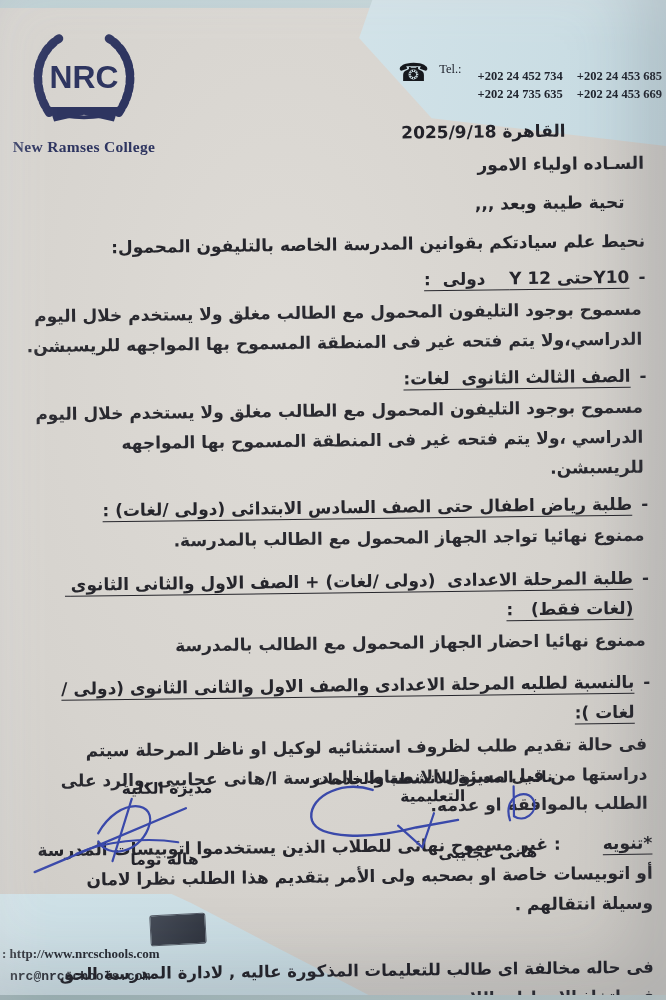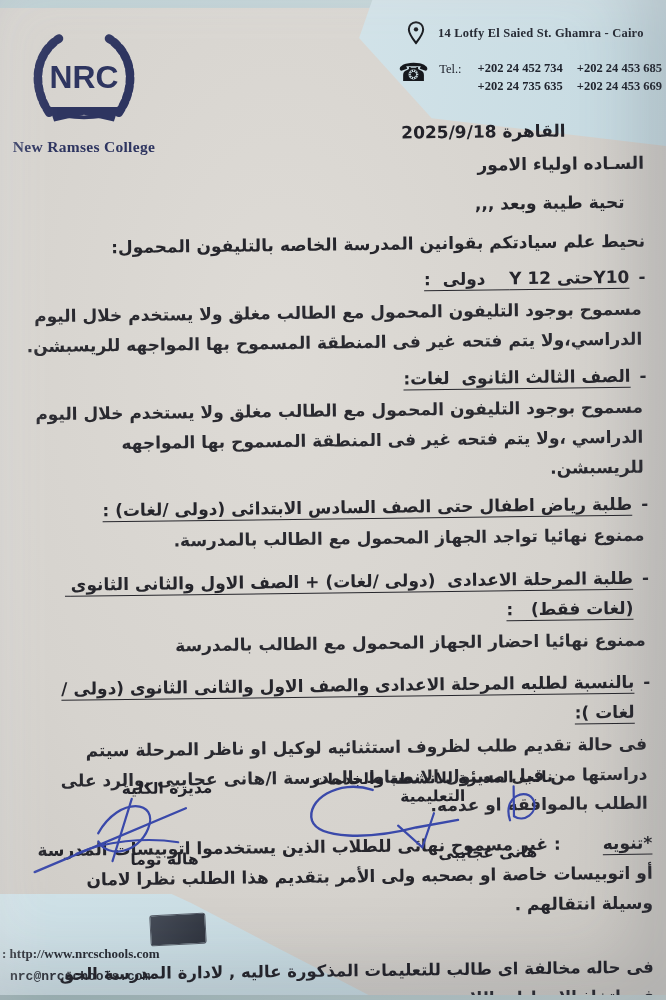--- a/index.html
+++ b/index.html
@@ -26,21 +26,21 @@
   .addr-row{position:absolute;top:20px;left:70px;display:flex;align-items:center;gap:12px;}
   .pin-icon{flex:0 0 auto;}
   .addr-text{font-family:"Liberation Serif",serif;font-weight:700;font-size:12.5px;
          color:#20242e;letter-spacing:.2px;}
   .tel-block{position:absolute;top:58px;left:62px;display:flex;align-items:flex-start;gap:10px;}
   .tel-icon{font-size:25px;line-height:1;color:#16181d;margin-top:2px;}
   .tel-label{font-family:"Liberation Serif",serif;font-weight:400;font-size:12.5px;color:#20242e;
          margin:4px 6px 0 0;}
   .tel-grid{display:grid;grid-template-columns:auto auto;column-gap:14px;row-gap:3px;
          font-family:"Liberation Serif",serif;font-weight:700;font-size:12.5px;color:#20242e;
-         margin-top:3px;}
+         margin-top:11px;}
 
   
   .logo{position:absolute;left:-16px;top:26px;width:200px;text-align:center;z-index:2;}
   .logo-name{font-family:"Liberation Serif",serif;font-weight:700;font-size:15.5px;
          color:#2e3560;margin-top:2px;letter-spacing:.3px;}
 
   
   .tilt{position:absolute;inset:0;transform:rotate(-0.7deg);transform-origin:55% 0;z-index:3;}
 
   .date-line{position:absolute;top:123px;right:102px;direction:rtl;
@@ -85,27 +85,20 @@
   .mail-line{position:absolute;left:10px;top:83px;font-family:Liberation Mono, monospace;
          font-weight:700;font-size:13px;color:#272b33;white-space:nowrap;}
 </style>
 </head>
 <body>
 
 <div class="photo">
   <div class="top-strip"></div>
 
   <div class="header-panel">
-    <div class="addr-row">
-      <svg class="pin-icon" width="20" height="26" viewBox="0 0 24 30">
-        <path d="M12,2 C6.7,2 3.4,6.2 3.4,10.6 C3.4,16.4 12,27 12,27 C12,27 20.6,16.4 20.6,10.6 C20.6,6.2 17.3,2 12,2 Z" fill="none" stroke="#16181d" stroke-width="2.4"></path>
-        <circle cx="12" cy="10.6" r="2.6" fill="#16181d"></circle>
-      </svg>
-      <span class="addr-text">14 Lotfy El Saied St. Ghamra - Cairo</span>
-    </div>
     <div class="tel-block">
       <span class="tel-icon">☎</span>
       <span class="tel-label">Tel.:</span>
       <span class="tel-grid">
         <span>+202 24 452 734</span>
         <span>+202 24 453 685</span>
         <span>+202 24 735 635</span>
         <span>+202 24 453 669</span>
       </span>
     </div>

